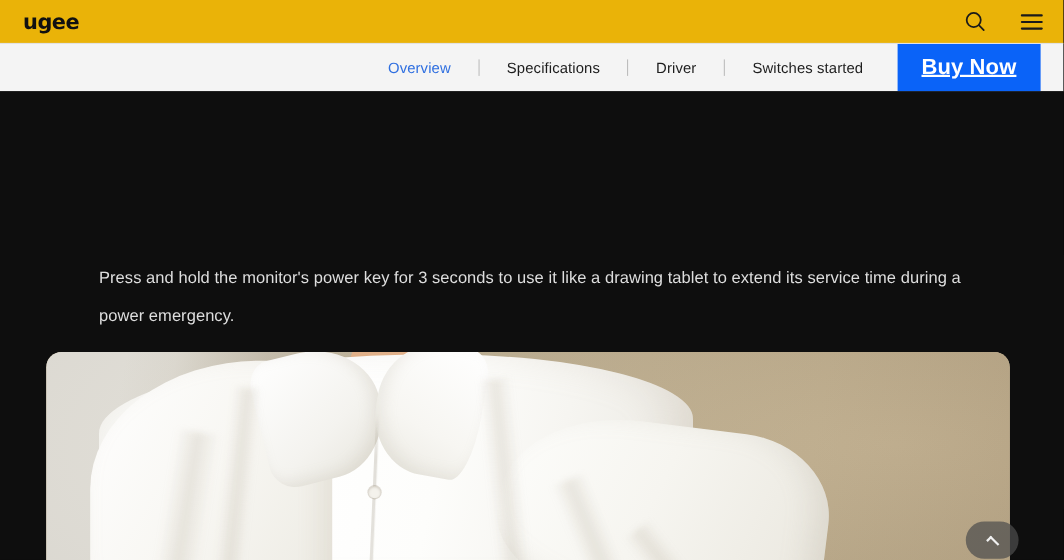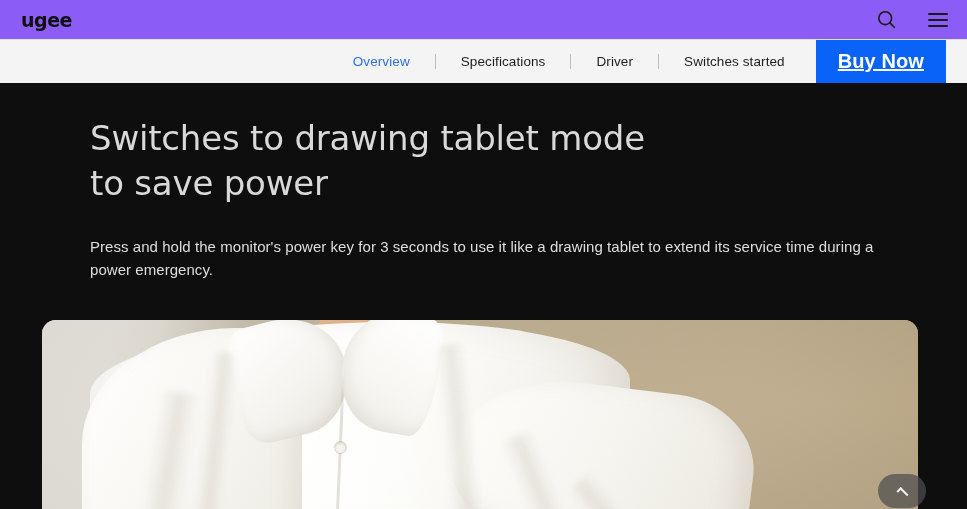--- a/index.html
+++ b/index.html
@@ -24,21 +24,21 @@
     background: #0e0e0e;
   }
 
   
   .header {
     position: absolute;
     left: 0;
     top: 0;
     width: 967px;
     height: 40px;
-    background: #8b5cf6;
+    background: #eab308;
     border-bottom: 1px solid #e2e2e2;
     box-sizing: border-box;
   }
   .brand-logo {
     position: absolute;
     left: 21px;
     top: 9px;
     font-family: "DejaVu Sans", sans-serif;
     font-size: 19px;
     font-weight: 700;
@@ -167,21 +167,21 @@
     color: #d9d9d9;
     white-space: pre-line;
   }
   .hero-copy {
     position: absolute;
     left: 90px;
     top: 152px;
     margin: 0;
     width: 790px;
     font-size: 15px;
-    line-height: 23px;
+    line-height: 35px;
     color: #dedede;
     letter-spacing: 0.05px;
   }
 
   
   .media-card {
     position: absolute;
     left: 42px;
     top: 237px;
     width: 876px;
@@ -381,22 +381,20 @@
       <div class="nav-item">Specifications</div>
       <div class="nav-div"></div>
       <div class="nav-item">Driver</div>
       <div class="nav-div"></div>
       <div class="nav-item">Switches started</div>
       <div class="buy-now">Buy Now</div>
     </div>
   </div>
 
   <div class="hero">
-    <h1 class="hero-title">Switches to drawing tablet mode
-to save power</h1>
     <p class="hero-copy">Press and hold the monitor's power key for 3 seconds to use it like a drawing tablet to extend its service time during a power emergency.</p>
 
     <div class="media-card">
       <div class="photo">
         <div class="neck"></div>
         <div class="shirt">
           <div class="shirt-main"></div>
           <div class="shirt-sleeve-l"></div>
           <div class="shirt-sleeve-r"></div>
           <div class="collar-left"></div>

